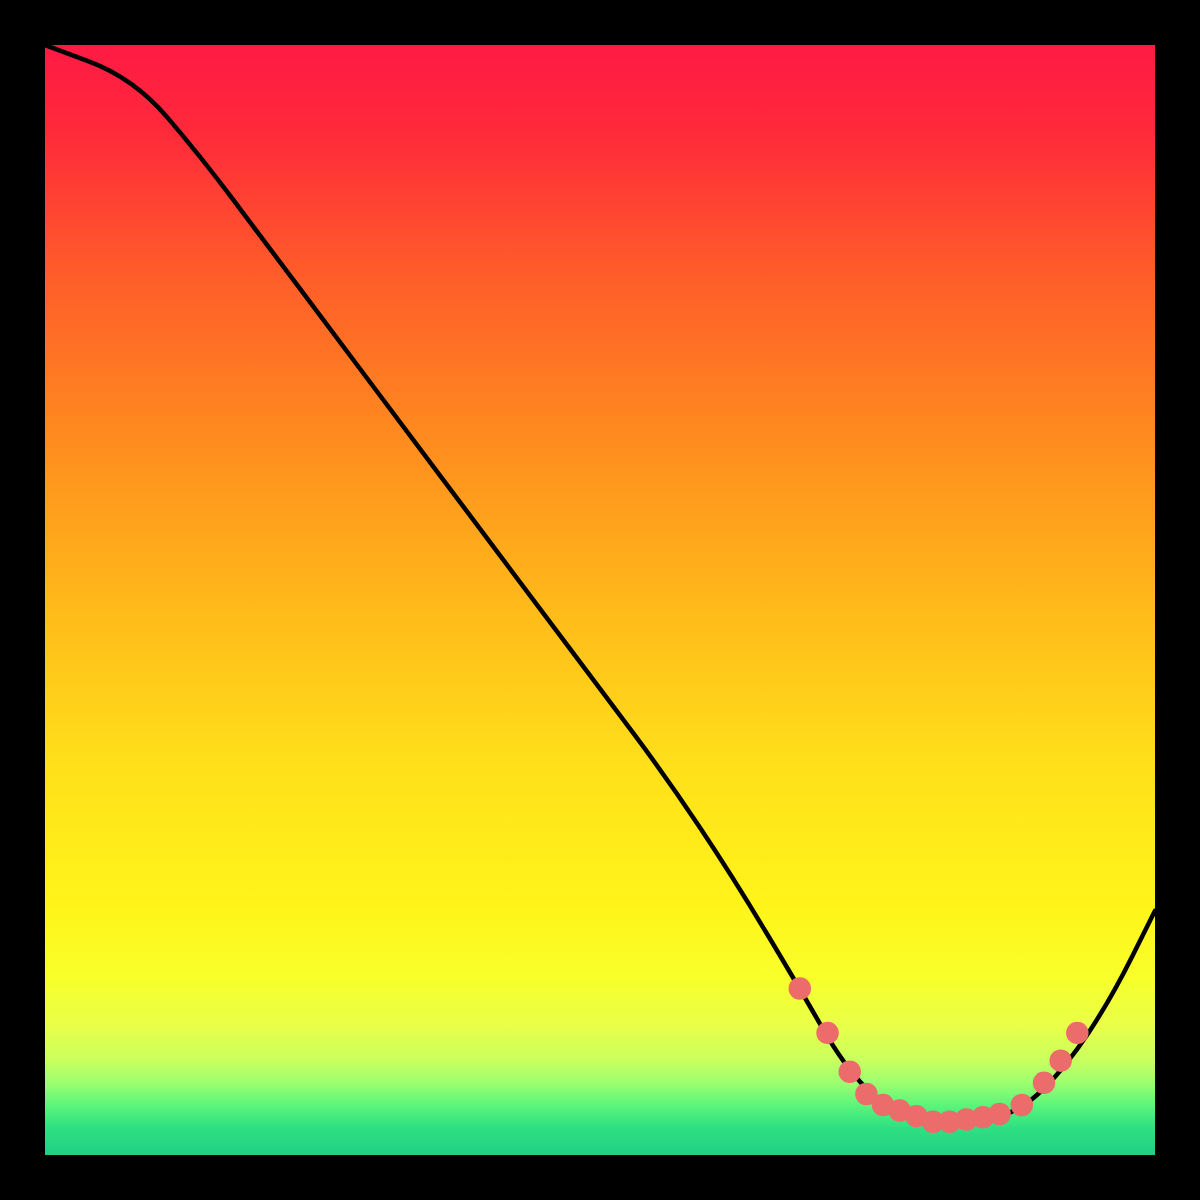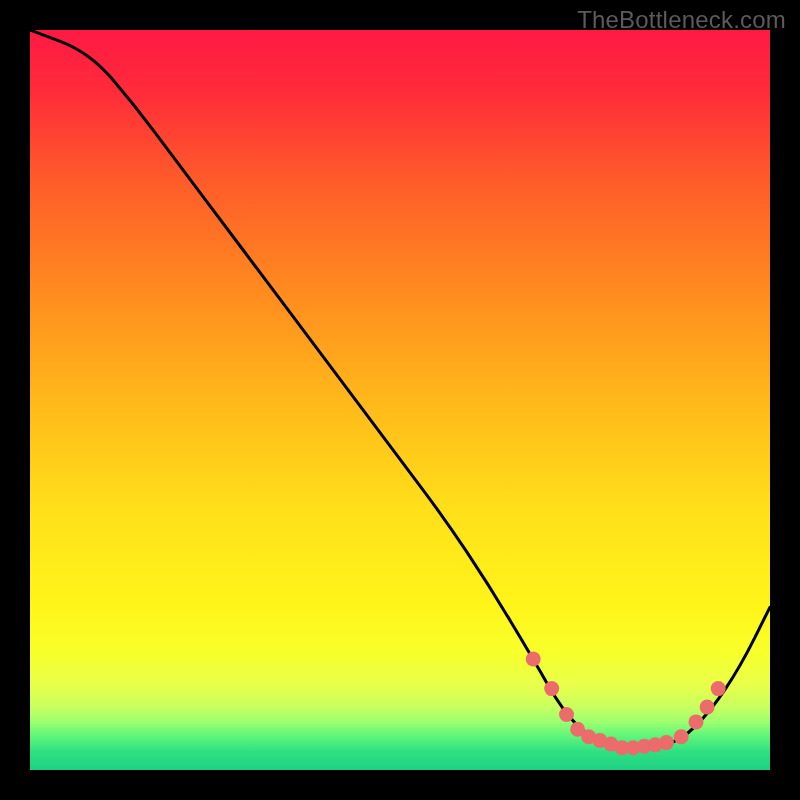--- a/index.html
+++ b/index.html
@@ -26,21 +26,20 @@
     top: 30px;
     width: 740px;
     height: 740px;
   }
   svg { display: block; }
 </style>
 </head>
 <body>
 
 <div class="outer">
-  <div class="watermark">TheBottleneck.com</div>
   <div class="plot">
     <svg id="chart-svg" width="740" height="740" viewBox="0 0 740 740">
       <defs>
         <linearGradient id="bg-grad" x1="0" y1="0" x2="0" y2="1">
             <stop offset="0%" stop-color="#ff1a44"></stop>
             <stop offset="8%" stop-color="#ff2a3a"></stop>
             <stop offset="20%" stop-color="#ff5a2a"></stop>
             <stop offset="35%" stop-color="#ff8a1f"></stop>
             <stop offset="50%" stop-color="#ffb81a"></stop>
             <stop offset="65%" stop-color="#ffe01a"></stop>

